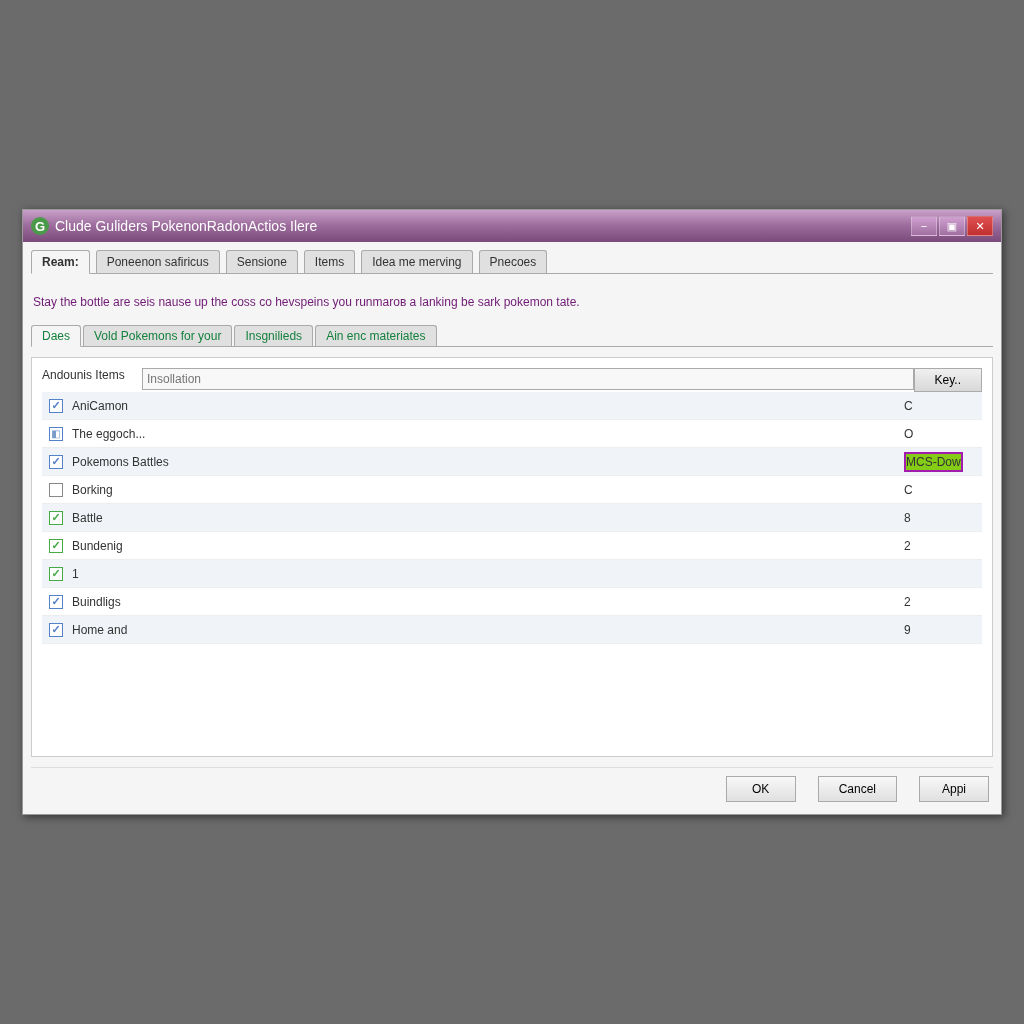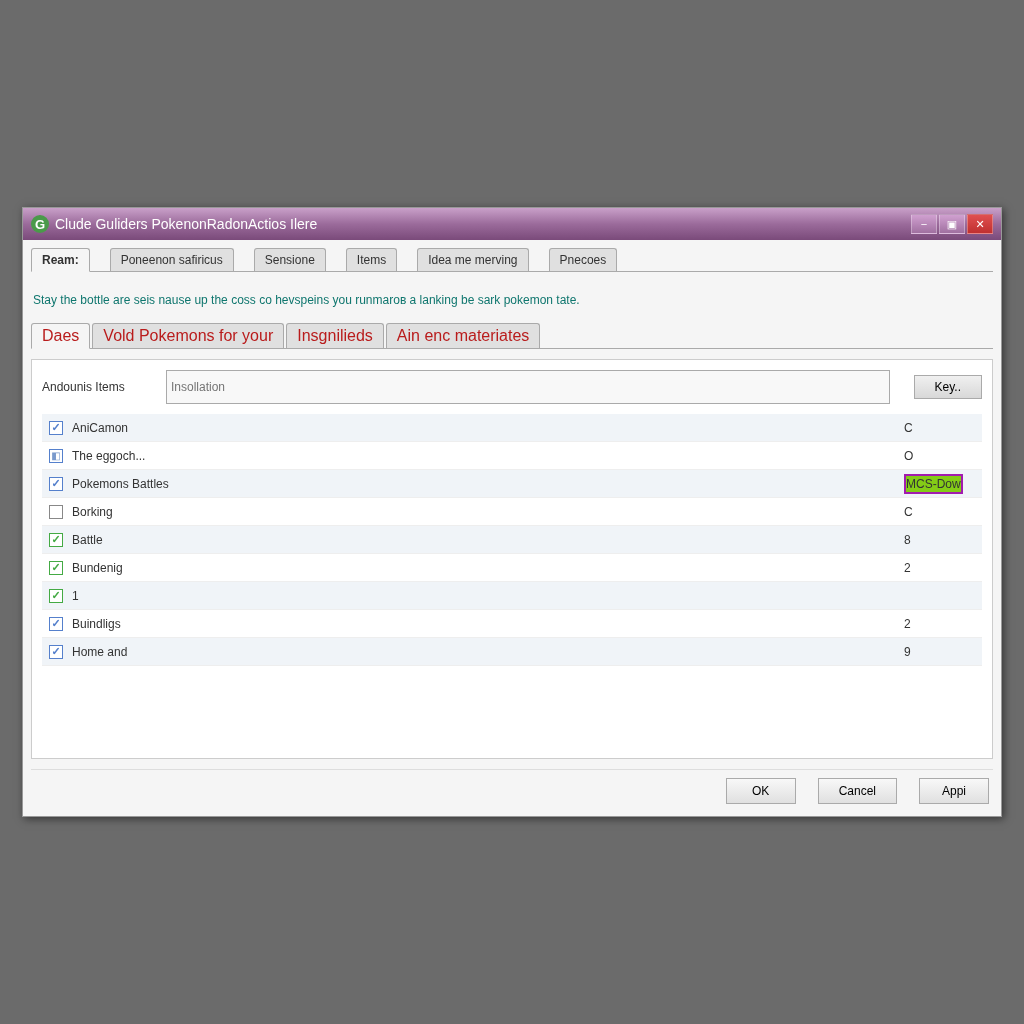--- a/index.html
+++ b/index.html
@@ -81,21 +81,21 @@
       background: #f5f5f5;
       padding: 8px;
     }
 
     
     .outer-tabs {
       display: flex;
       flex-wrap: wrap;
       border-bottom: 1px solid #aaa;
       margin-bottom: 15px;
-      gap: 20px;
+      gap: 6px;
     }
 
     .outer-tab {
       padding: 4px 10px;
       background: #e0e0e0;
       border: 1px solid #aaa;
       border-bottom: none;
       cursor: pointer;
       font-size: 12px;
       color: #333;
@@ -104,75 +104,74 @@
 
     .outer-tab.active {
       background: #f5f5f5;
       border-bottom: 1px solid #f5f5f5;
       margin-bottom: -1px;
       font-weight: bold;
     }
 
     .description {
       font-size: 12px;
-      color: #0f766e;
+      color: #701a75;
       margin-bottom: 10px;
       padding: 4px 2px;
       line-height: 1.5;
     }
 
     
     .inner-tabs {
       display: flex;
       border-bottom: 1px solid #aaa;
       margin-bottom: 10px;
       gap: 2px;
     }
 
     .inner-tab {
       padding: 3px 10px;
       background: #e0e0e0;
       border: 1px solid #aaa;
       border-bottom: none;
       cursor: pointer;
-      font-size: 16px;
-      color: #b91c1c;
+      font-size: 12px;
+      color: #15803d;
       border-radius: 3px 3px 0 0;
     }
 
     .inner-tab.active {
       background: #f5f5f5;
       border-bottom: 1px solid #f5f5f5;
       margin-bottom: -1px;
     }
 
     
     .content-area {
       background: white;
       border: 1px solid #ccc;
       padding: 10px;
       min-height: 400px;
     }
 
     .filter-row {
       display: flex;
-      align-items: center;
-      margin-bottom: 10px;
-      gap: 24px;
+      align-items: flex-start;
+      gap: 0;
     }
 
     .filter-label {
       font-size: 12px;
       color: #333;
       min-width: 100px;
     }
 
     .filter-input {
       flex: 1;
-      height: 34px;
+      height: 22px;
       border: 1px solid #aaa;
       background: #f8f8f8;
       padding: 2px 4px;
       font-size: 12px;
       color: #888;
     }
 
     .key-btn {
       padding: 3px 20px;
       background: linear-gradient(to bottom, #f0f0f0, #d8d8d8);

